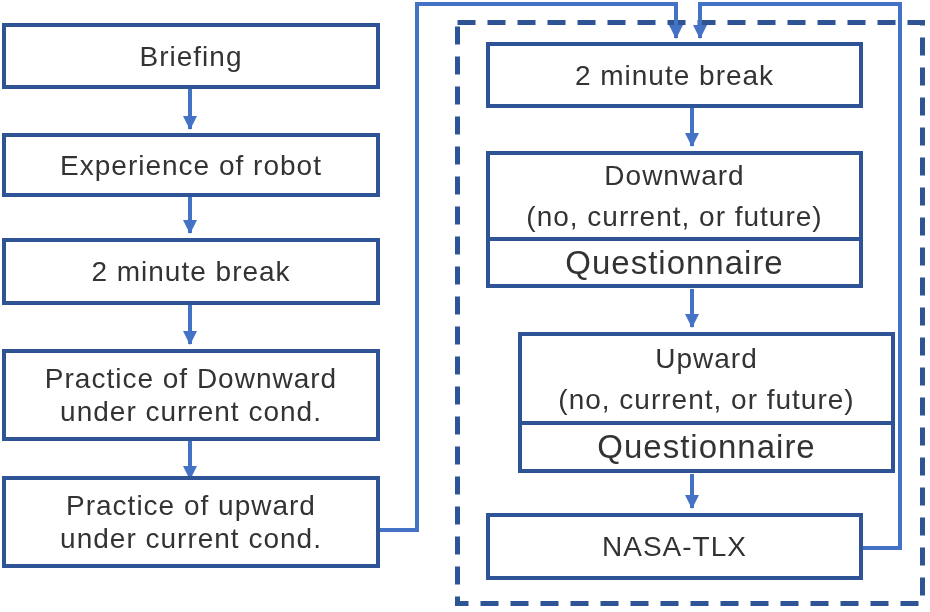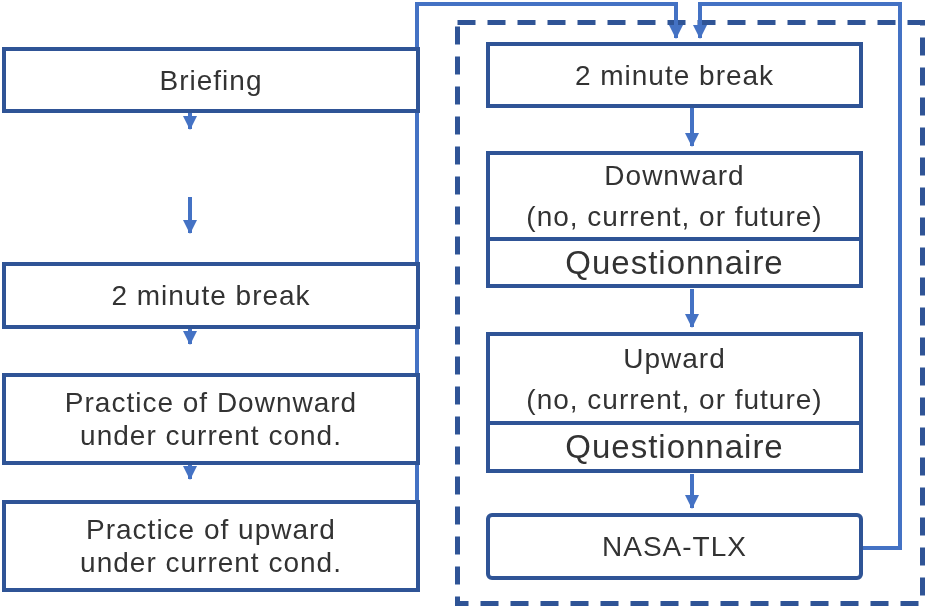--- a/index.html
+++ b/index.html
@@ -51,21 +51,21 @@
     color: var(--text, #333);
     display: flex;
     align-items: center;
     justify-content: center;
     text-align: center;
     font-size: 28px;
     letter-spacing: 1px;
     line-height: 33px;
     white-space: pre-line;
   }
-  .left-col { left: 2px; width: 418px; margin-top: 24px; }
+  .left-col { left: 2px; width: 378px; }
   .right-col { left: 486px; width: 377px; }
   .composite {
     position: absolute;
     box-sizing: border-box;
     border: 4px solid var(--box-border, #2F5496);
     background: var(--background, #fff);
     display: flex;
     flex-direction: column;
   }
   .composite .title {
@@ -114,38 +114,39 @@
     <path class="wire" marker-end="url(#arw)" d="M377 530 L417 530 L417 4 L676 4 L676 38"></path>
     <path class="wire" marker-end="url(#arw)" d="M863 548 L900 548 L900 4 L700 4 L700 38"></path>
 
     <path class="wire" marker-end="url(#arw)" d="M692 108 L692 146"></path>
     <path class="wire" marker-end="url(#arw)" d="M692 289 L692 327"></path>
     <path class="wire" marker-end="url(#arw)" d="M692 474 L692 508"></path>
   </svg>
 
   <div class="box left-col" style="top:23px;height:66px;">Briefing</div>
 
+  <div class="box left-col" style="top:133px;height:64px;">Experience of robot</div>
 
   <div class="box left-col" style="top:238px;height:67px;">2 minute break</div>
 
   <div class="box left-col" style="top:349px;height:92px;">Practice of Downward
 under current cond.</div>
 
   <div class="box left-col" style="top:476px;height:92px;">Practice of upward
 under current cond.</div>
 
   <div class="box right-col" style="top:42px;height:66px;">2 minute break</div>
 
   <div class="composite right-col" style="top:151px;height:137px;">
     <div class="title">Downward
 (no, current, or future)</div>
     <div class="sub">Questionnaire</div>
   </div>
 
-  <div class="composite right-col" style="top:332px;height:141px;">
+  <div class="composite right-col" style="top:332px;height:141px;margin-left:32px;">
     <div class="title">Upward
 (no, current, or future)</div>
     <div class="sub">Questionnaire</div>
   </div>
 
-  <div class="box right-col" style="top:513px;height:67px;border-radius:6px;">NASA-TLX</div>
+  <div class="box right-col" style="top:513px;height:67px;">NASA-TLX</div>
 
 </div>
 
 </body></html>

